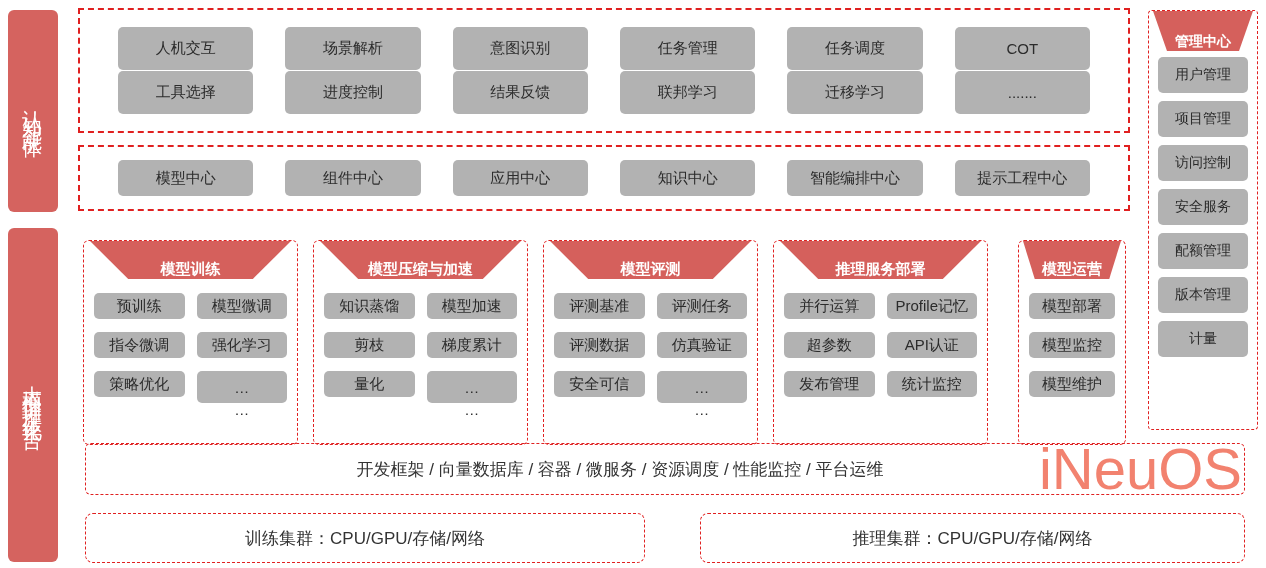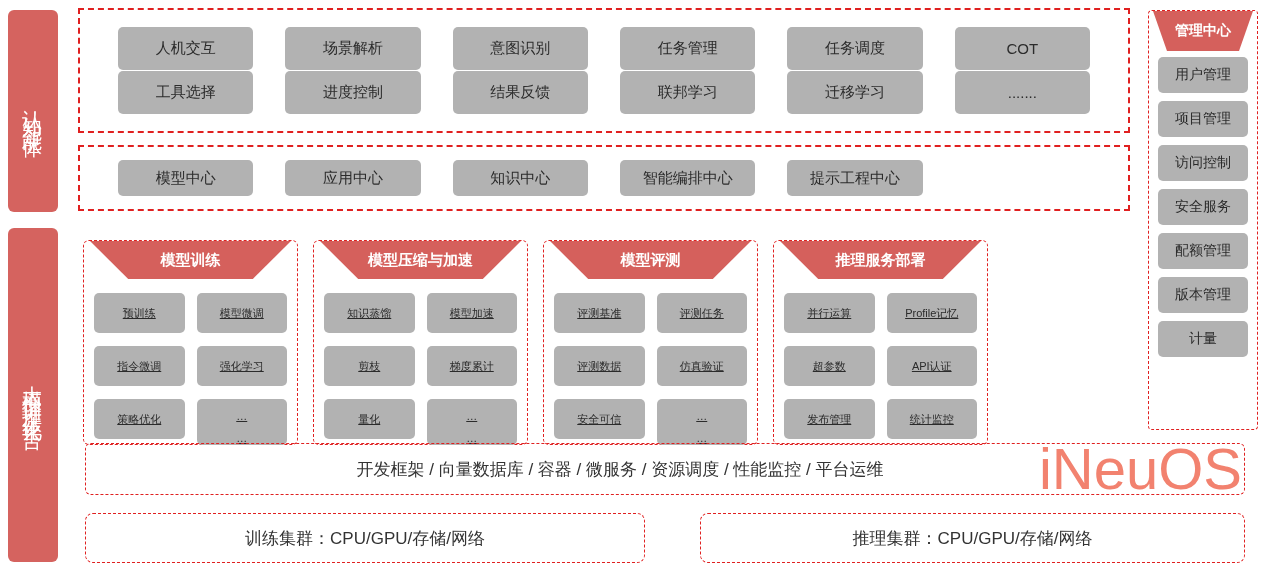--- a/index.html
+++ b/index.html
@@ -34,27 +34,27 @@
     box-sizing:border-box;
   }
   .p1{left:83px;width:215px;}
   .p2{left:313px;width:215px;}
   .p3{left:543px;width:215px;}
   .p4{left:773px;width:215px;}
   .p5{left:1018px;width:108px;}
   .trap{
     margin:0 auto;height:38px;width:calc(100% - 12px);background:#d5605c;
     clip-path:polygon(0 0,100% 0,81% 100%,19% 100%);
-    display:flex;align-items:center;justify-content:center;
+    display:flex;align-items:flex-end;justify-content:center;
     color:#ffffff;font-weight:bold;font-size:15px;
   }
   .p5 .trap{width:calc(100% - 8px);clip-path:polygon(0 0,100% 0,88% 100%,12% 100%);}
   .pipe .cells{display:grid;grid-template-columns:1fr 1fr;column-gap:12px;row-gap:13px;padding:14px 10px 0;}
   .p5 .cells{grid-template-columns:1fr;}
-  .pipe .gcell{height:40px;font-size:11px;text-decoration:underline;}
+  .pipe .gcell{height:26px;font-size:15px;}
   .dots{display:block;text-align:center;padding-top:6px;line-height:22px;white-space:pre-line;}
   
   .mgmt{
     position:absolute;left:1148px;top:10px;width:110px;height:420px;box-sizing:border-box;
     border:1px dashed #e02020;border-radius:4px;
   }
   .mgmt .trap{height:40px;width:calc(100% - 8px);clip-path:polygon(0 0,100% 0,86% 100%,14% 100%);font-size:14px;}
   .mgmt .cells{display:flex;flex-direction:column;row-gap:8px;padding:6px 9px 0;}
   .mgmt .gcell{height:36px;font-size:14px;flex:none;}
   
@@ -93,20 +93,21 @@
     <div class="gcell">工具选择</div>
     <div class="gcell">进度控制</div>
     <div class="gcell">结果反馈</div>
     <div class="gcell">联邦学习</div>
     <div class="gcell">迁移学习</div>
     <div class="gcell">.......</div>
   </div>
 
   <div class="centers-box">
     <div class="gcell">模型中心</div>
+    <div class="gcell">组件中心</div>
     <div class="gcell">应用中心</div>
     <div class="gcell">知识中心</div>
     <div class="gcell">智能编排中心</div>
     <div class="gcell">提示工程中心</div>
   </div>
 
   <div class="pipe p1">
     <div class="trap">
       <span>模型训练</span>
     </div>
@@ -158,20 +159,30 @@
     <div class="cells">
       <div class="gcell">并行运算</div>
       <div class="gcell">Profile记忆</div>
       <div class="gcell">超参数</div>
       <div class="gcell">API认证</div>
       <div class="gcell">发布管理</div>
       <div class="gcell">统计监控</div>
     </div>
   </div>
 
+  <div class="pipe p5">
+    <div class="trap">
+      <span>模型运营</span>
+    </div>
+    <div class="cells">
+      <div class="gcell">模型部署</div>
+      <div class="gcell">模型监控</div>
+      <div class="gcell">模型维护</div>
+    </div>
+  </div>
 
   <div class="mgmt">
     <div class="trap">
       <span>管理中心</span>
     </div>
     <div class="cells">
       <div class="gcell">用户管理</div>
       <div class="gcell">项目管理</div>
       <div class="gcell">访问控制</div>
       <div class="gcell">安全服务</div>

